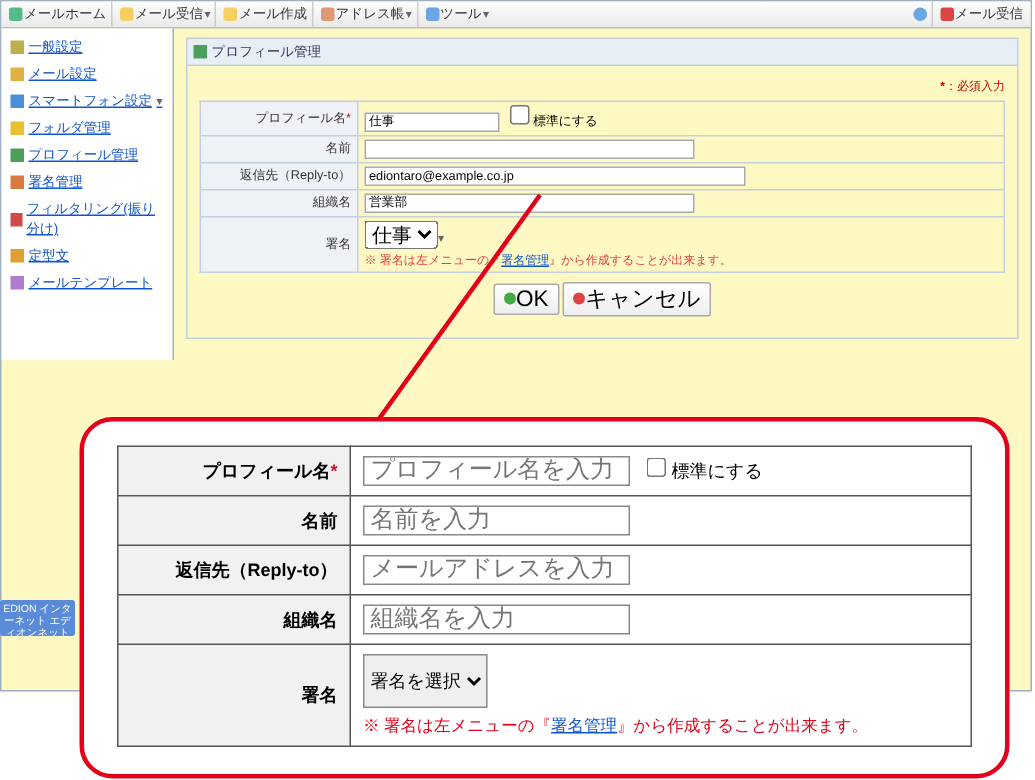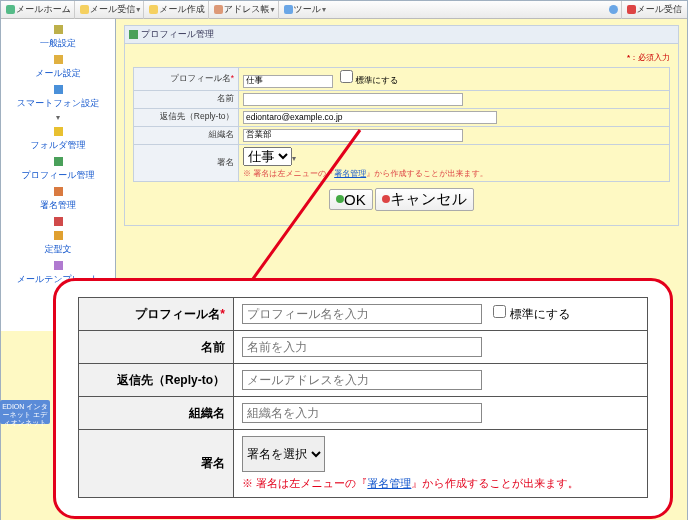--- a/index.html
+++ b/index.html
@@ -15,21 +15,21 @@
   .icn.mail { background: #f5d060; }
   .icn.comp { background: #f5d060; }
   .icn.addr { background: #d97; }
   .icn.tool { background: #6aa6e6; }
   .icn.help { background: #6aa6e6; border-radius: 50%; }
   .icn.logout { background: #d44; }
   .dd { font-size: 8px; color: #666; }
 
   .mainrow { display: flex; }
   .sidebar { width: 115px; border-right: 1px solid #a0b0c0; padding: 6px 6px 40px 6px; background: #fff; }
-  .sidebar a { display: flex; align-items: center; gap: 3px; color: #1155cc; font-size: 9px; margin-bottom: 5px; cursor: pointer; flex-direction: column; }
+  .sidebar a { display: flex; align-items: center; gap: 3px; color: #1155cc; text-decoration: underline; font-size: 9px; margin-bottom: 5px; cursor: pointer; }
   .sidebar .sicn { width: 9px; height: 9px; background: #888; display: inline-block; }
   .sicn.s0{background:#bdb04a}.sicn.s1{background:#e0b040}.sicn.s2{background:#4a90d9}.sicn.s3{background:#e8c030}.sicn.s4{background:#4aa05a}.sicn.s5{background:#d97a40}.sicn.s6{background:#d04a4a}.sicn.s7{background:#e0a030}.sicn.s8{background:#b07ad0}
 
   .content { flex: 1; padding: 6px 8px; font-size: 9px; }
   .panel-head { background: #e8eef5; border: 1px solid #c5d0de; padding: 2px 4px; display: flex; align-items: center; gap: 3px; color: #335; }
   .panel-body { border: 1px solid #c5d0de; border-top: none; padding: 8px 8px 14px 8px; }
   .req-note { text-align: right; color: #c00; font-size: 8px; margin-bottom: 4px; }
   .req-note b { color:#c00; }
 
   table.mini { width: 100%; border-collapse: collapse; }
@@ -46,21 +46,21 @@
   .footer-pill { position: absolute; left: 0; top: 400px; width: 50px; height: 24px; background:#5a8bd8; color:#fff; font-size:7px; line-height:8px; padding:3px 2px; border-radius:2px; text-align:center;}
 
   
   .callout-line { position: absolute; pointer-events: none; }
 
   
   .zoom { position: absolute; left: 53px; top: 278px; width: 620px; border: 3px solid #e3001b; border-radius: 22px; background: #fff; padding: 16px 22px 18px 22px; }
   .zoom table { width: 100%; border-collapse: collapse; }
   .zoom th, .zoom td { border: 1px solid #555; padding: 6px 8px; font-size: 12px; }
   .zoom th { background: #f1f1f1; text-align: right; font-weight: bold; width: 155px; }
-  .zoom input[type=text] { width: 240px; height: 20px; border: 1px solid #888; padding: 1px 4px; font-size: 12px; }
+  .zoom input[type=text] { width: 178px; height: 20px; border: 1px solid #888; padding: 1px 4px; font-size: 16px; }
   .zoom select { font-size: 12px; height: 36px; border:1px solid #888;}
   .zoom .chk { margin-left: 8px; }
   .zoom .note { color: #e3001b; font-size: 11px; margin-top: 4px; }
   .zoom .note a { color: #1155cc; text-decoration: underline; }
   .star { color: #e3001b; }
 </style>
 </head>
 <body>
 
 <div class="app">
@@ -123,20 +123,21 @@
       <a>
           <span class="sicn s4"></span>
           <span>プロフィール管理</span>
         </a>
       <a>
           <span class="sicn s5"></span>
           <span>署名管理</span>
         </a>
       <a>
           <span class="sicn s6"></span>
+          <span>フィルタリング(振り分け)</span>
         </a>
       <a>
           <span class="sicn s7"></span>
           <span>定型文</span>
         </a>
       <a>
           <span class="sicn s8"></span>
           <span>メールテンプレート</span>
         </a>
     </div>

